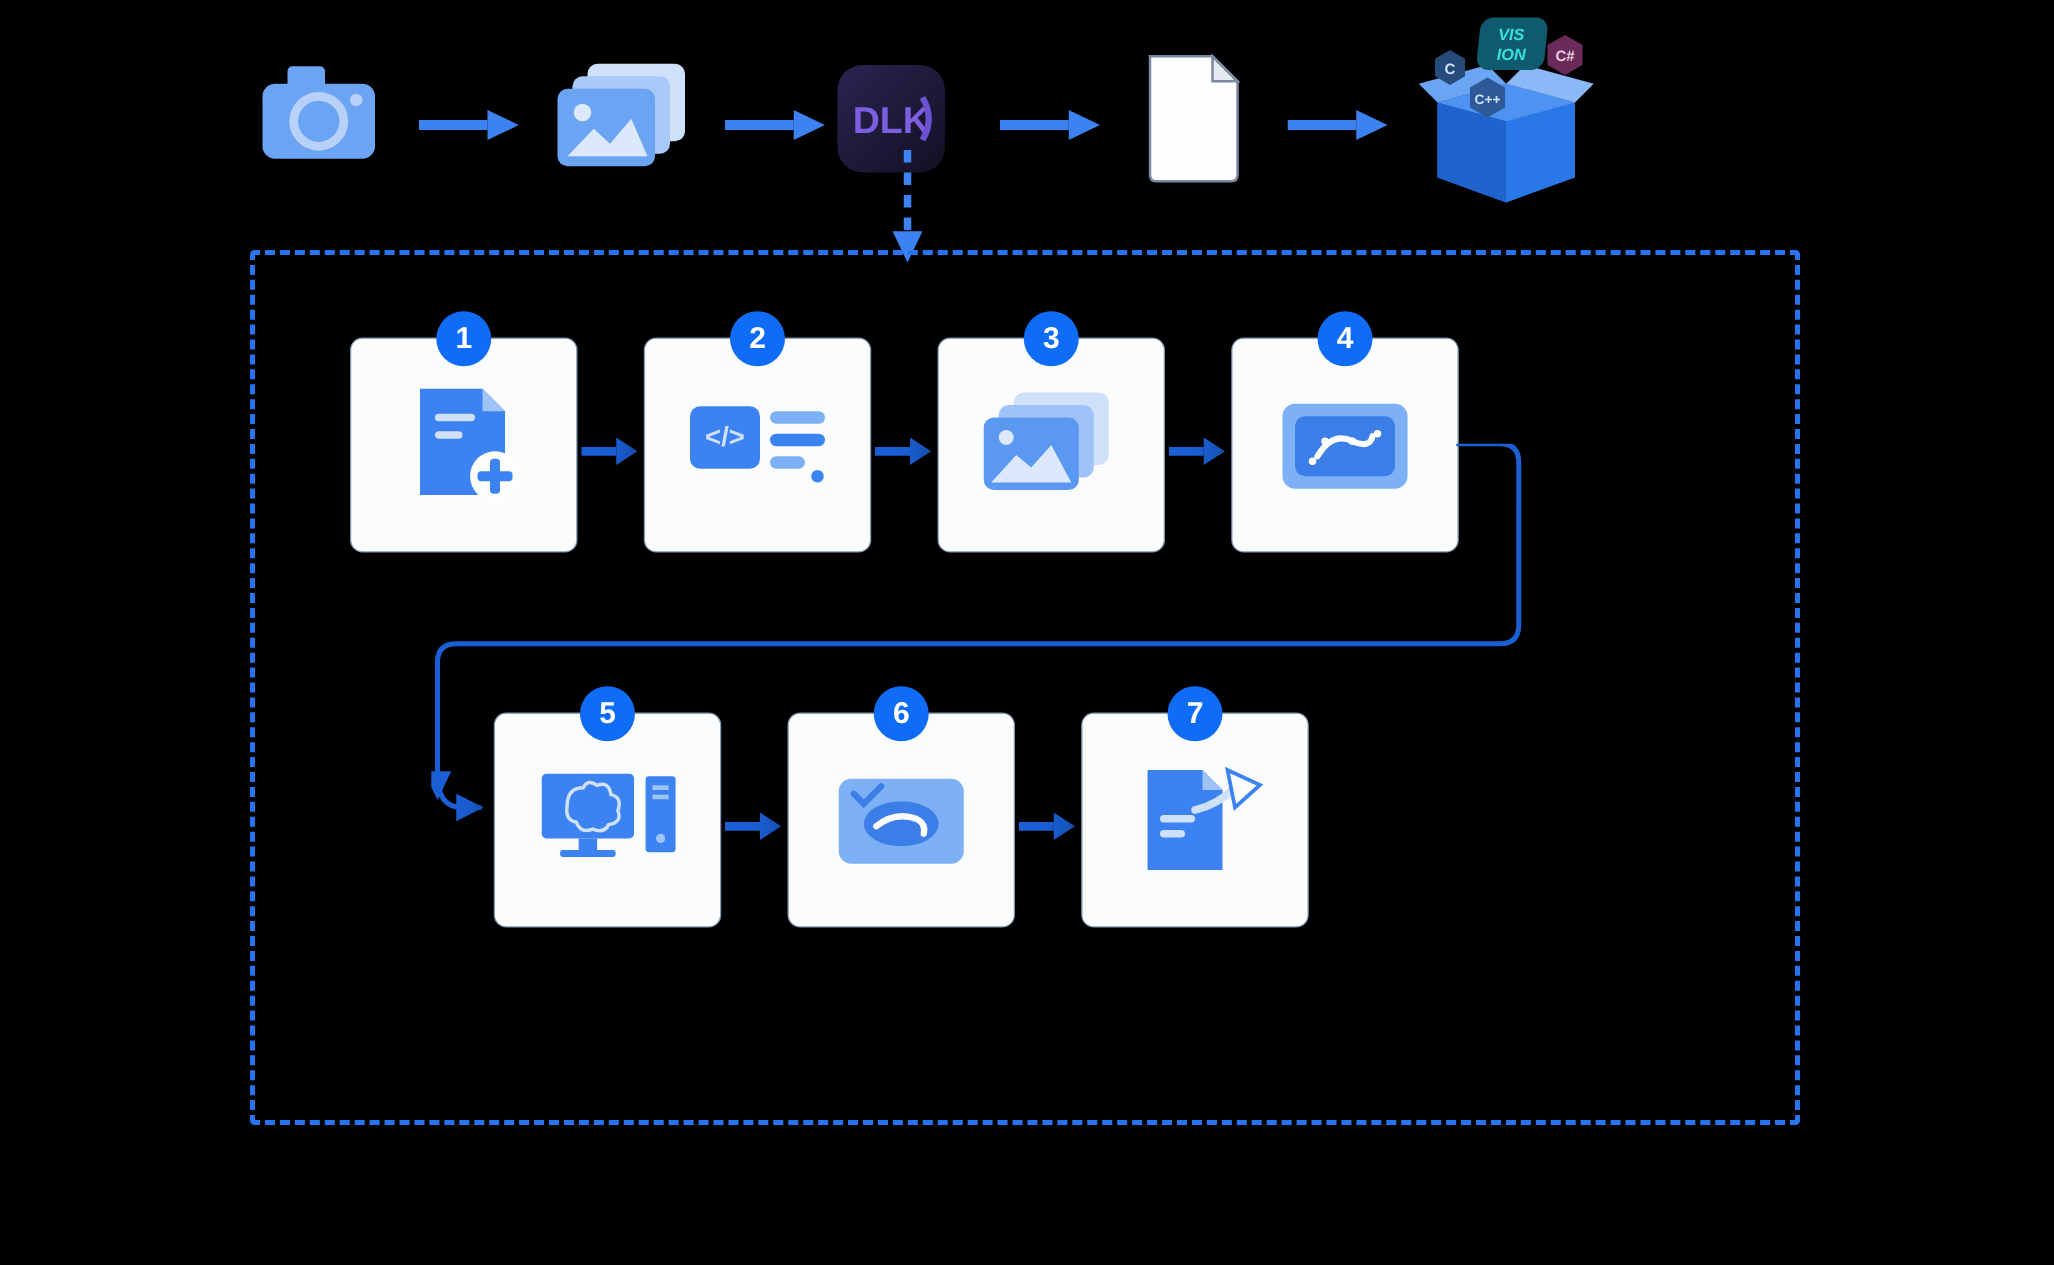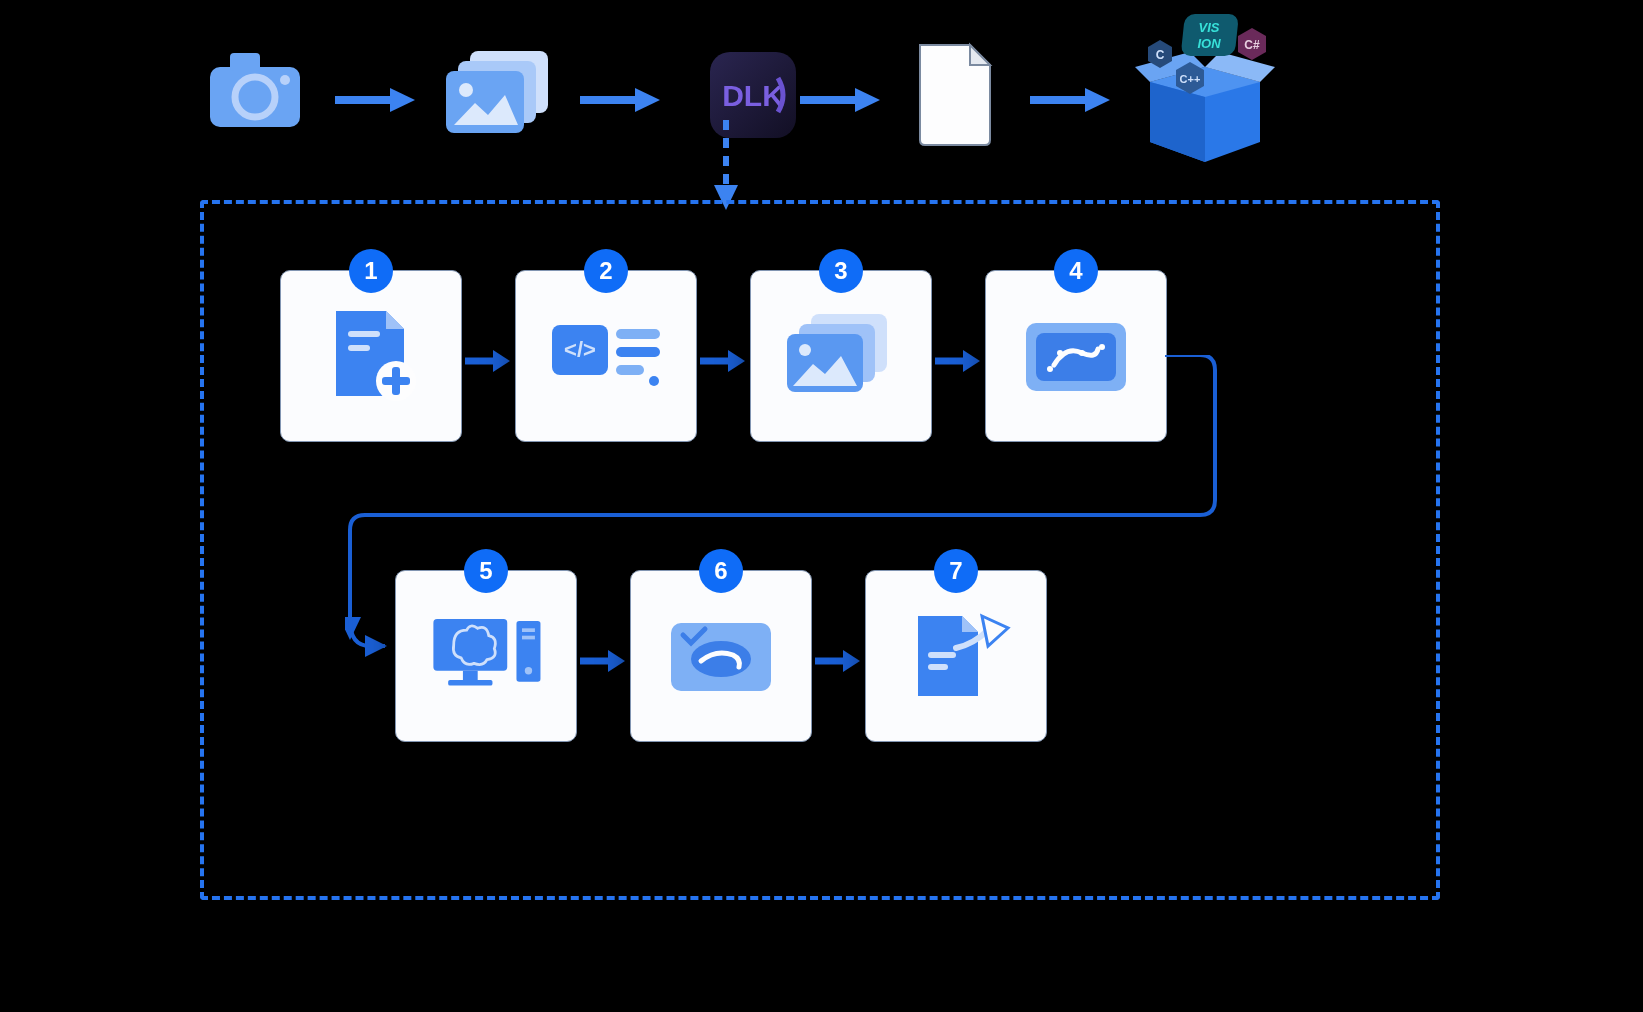--- a/index.html
+++ b/index.html
@@ -135,21 +135,21 @@
       </svg>
     </div>
 
     <div class="pipe-arrow" style="left:580px;">
       <svg width="80" height="24" viewBox="0 0 80 24">
         <line x1="0" y1="12" x2="55" y2="12" stroke="#3c83f1" stroke-width="8"></line>
         <polygon points="55,0 80,12 55,24" fill="#3c83f1"></polygon>
       </svg>
     </div>
 
-    <div class="top-icon" style="left:708px; top:30px;">
+    <div class="top-icon" style="left:668px; top:30px;">
       <svg width="90" height="90" viewBox="0 0 90 90">
         <defs>
           <linearGradient id="g1" x1="0" y1="0" x2="1" y2="1">
             <stop offset="0%" stop-color="#2a2550"></stop>
             <stop offset="100%" stop-color="#120f24"></stop>
           </linearGradient>
         </defs>
         <rect x="2" y="2" width="86" height="86" rx="20" fill="url(#g1)"></rect>
         <text x="45" y="56" text-anchor="middle" font-family="Arial Black, Arial" font-weight="900" font-size="30" fill="#7a5fe0">DLK</text>
         <path d="M70 28 Q80 45 70 62" fill="none" stroke="#6a52d0" stroke-width="5"></path>

